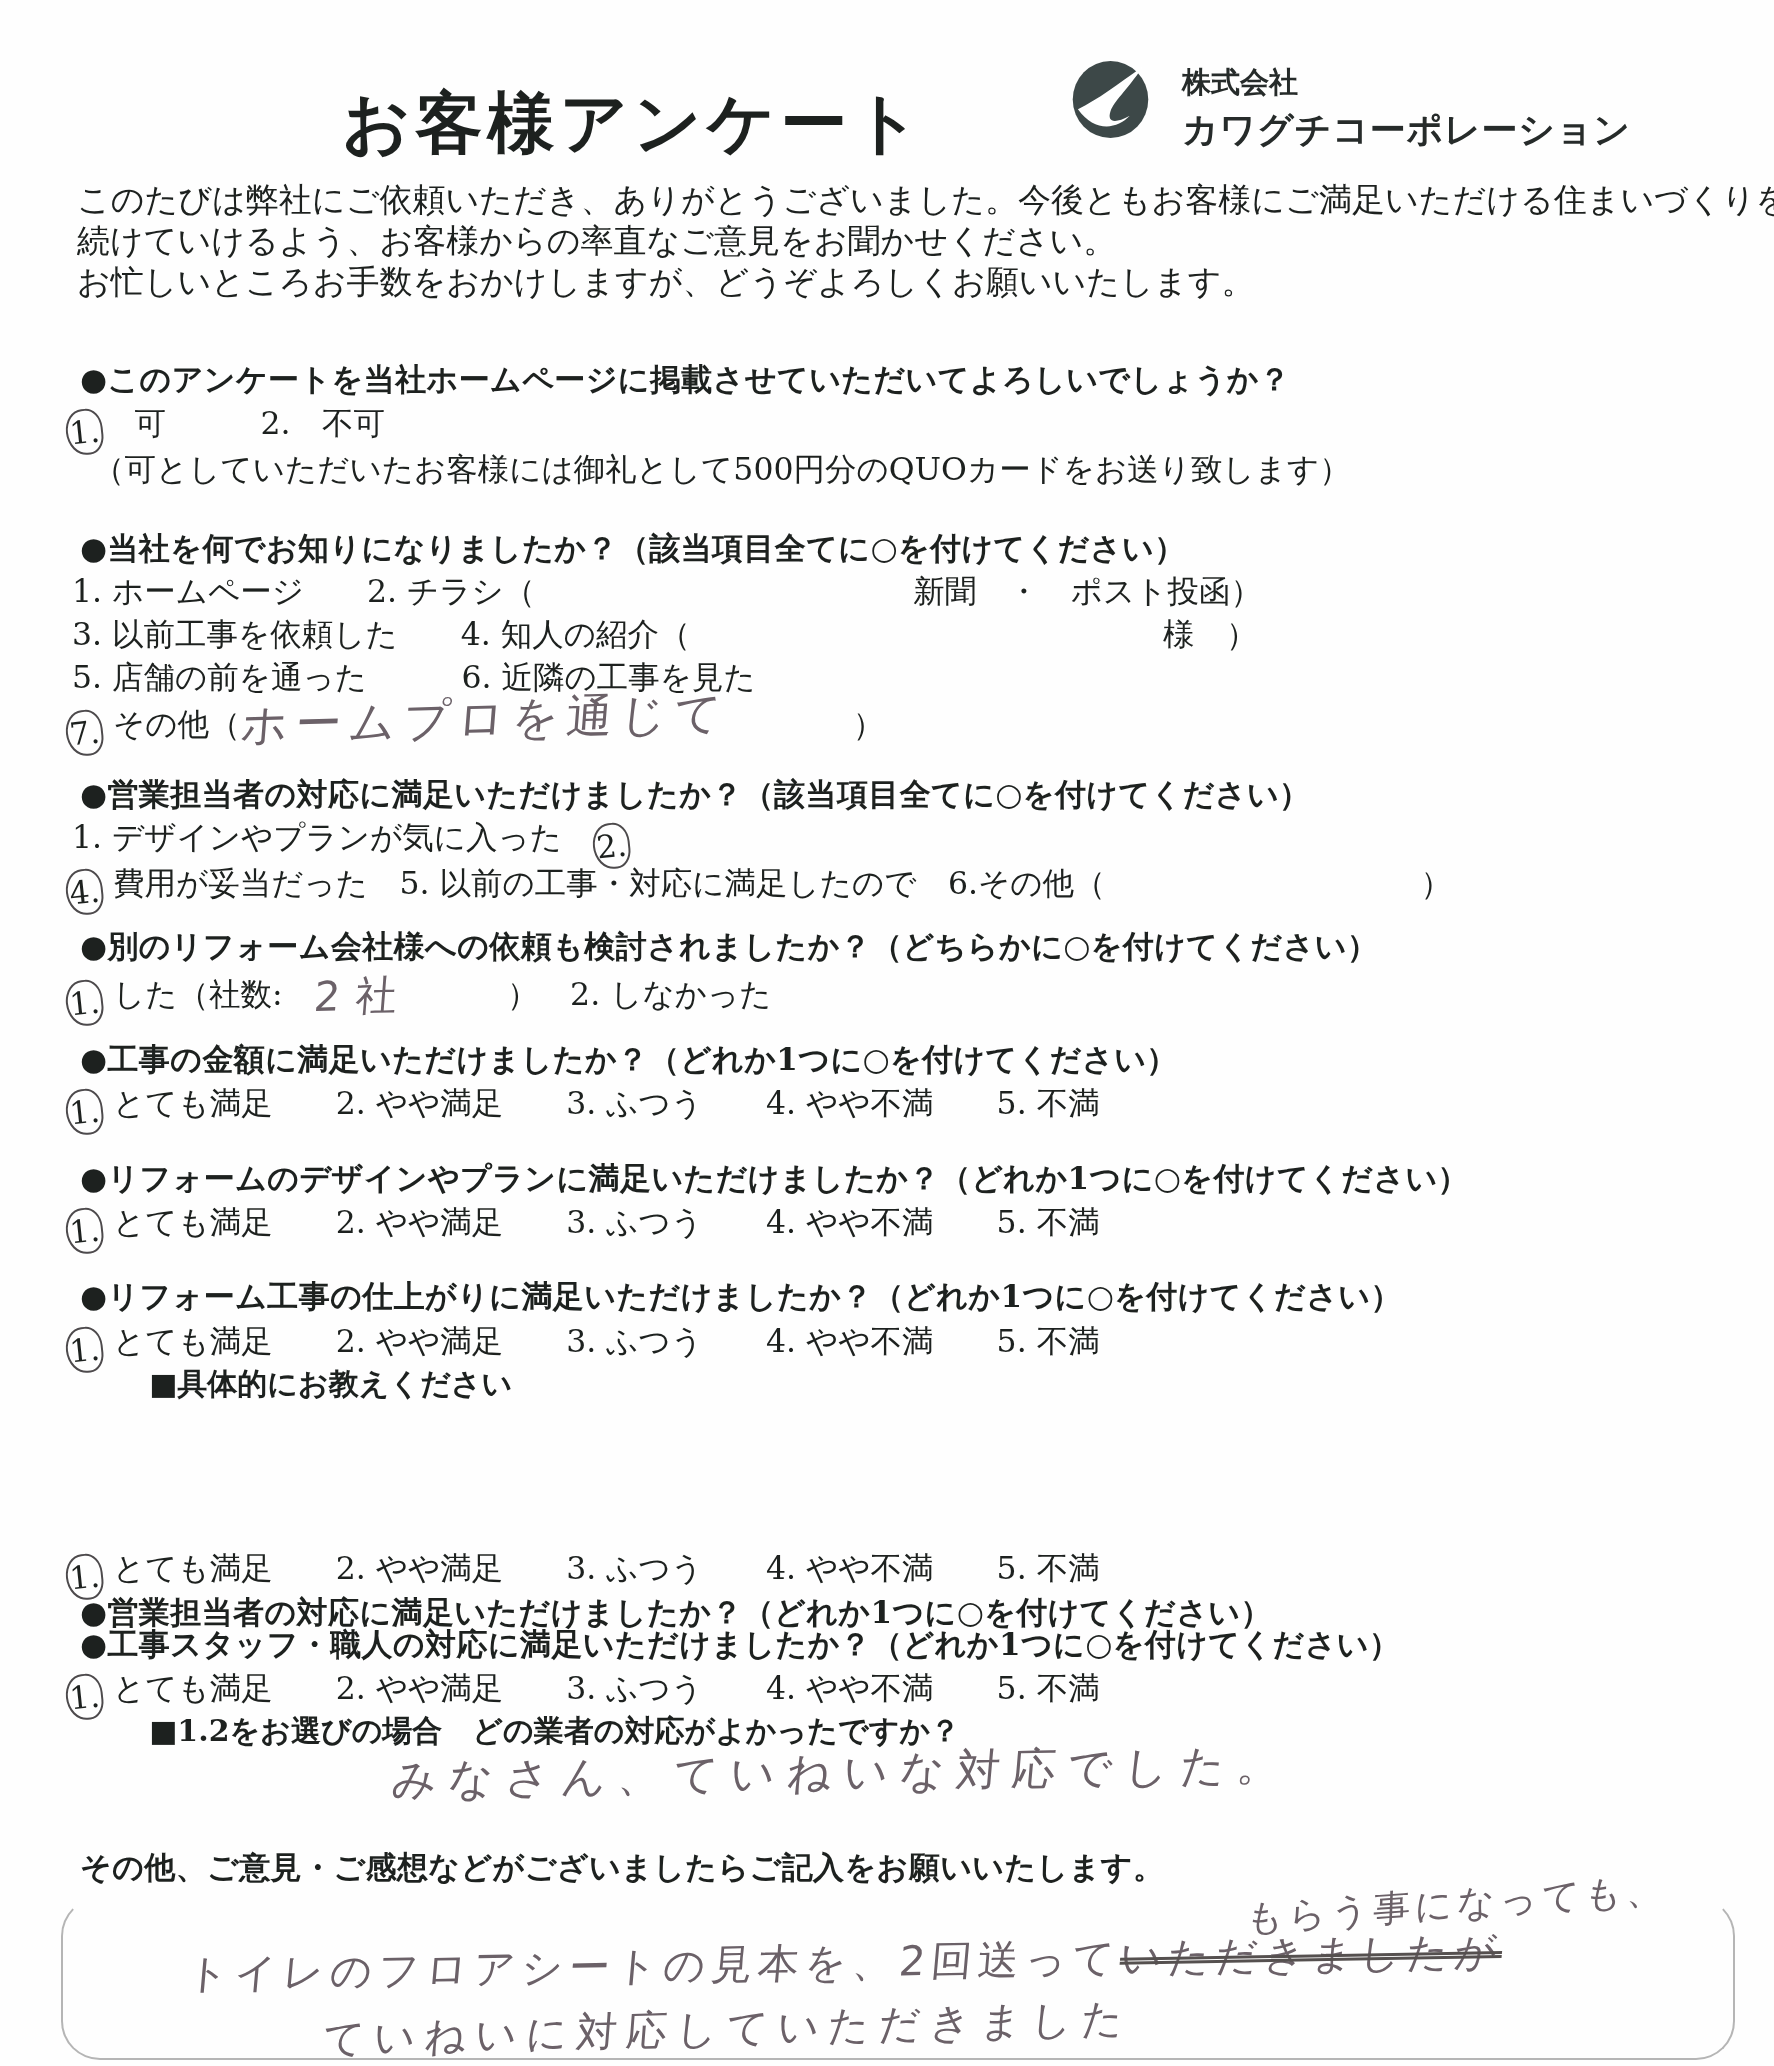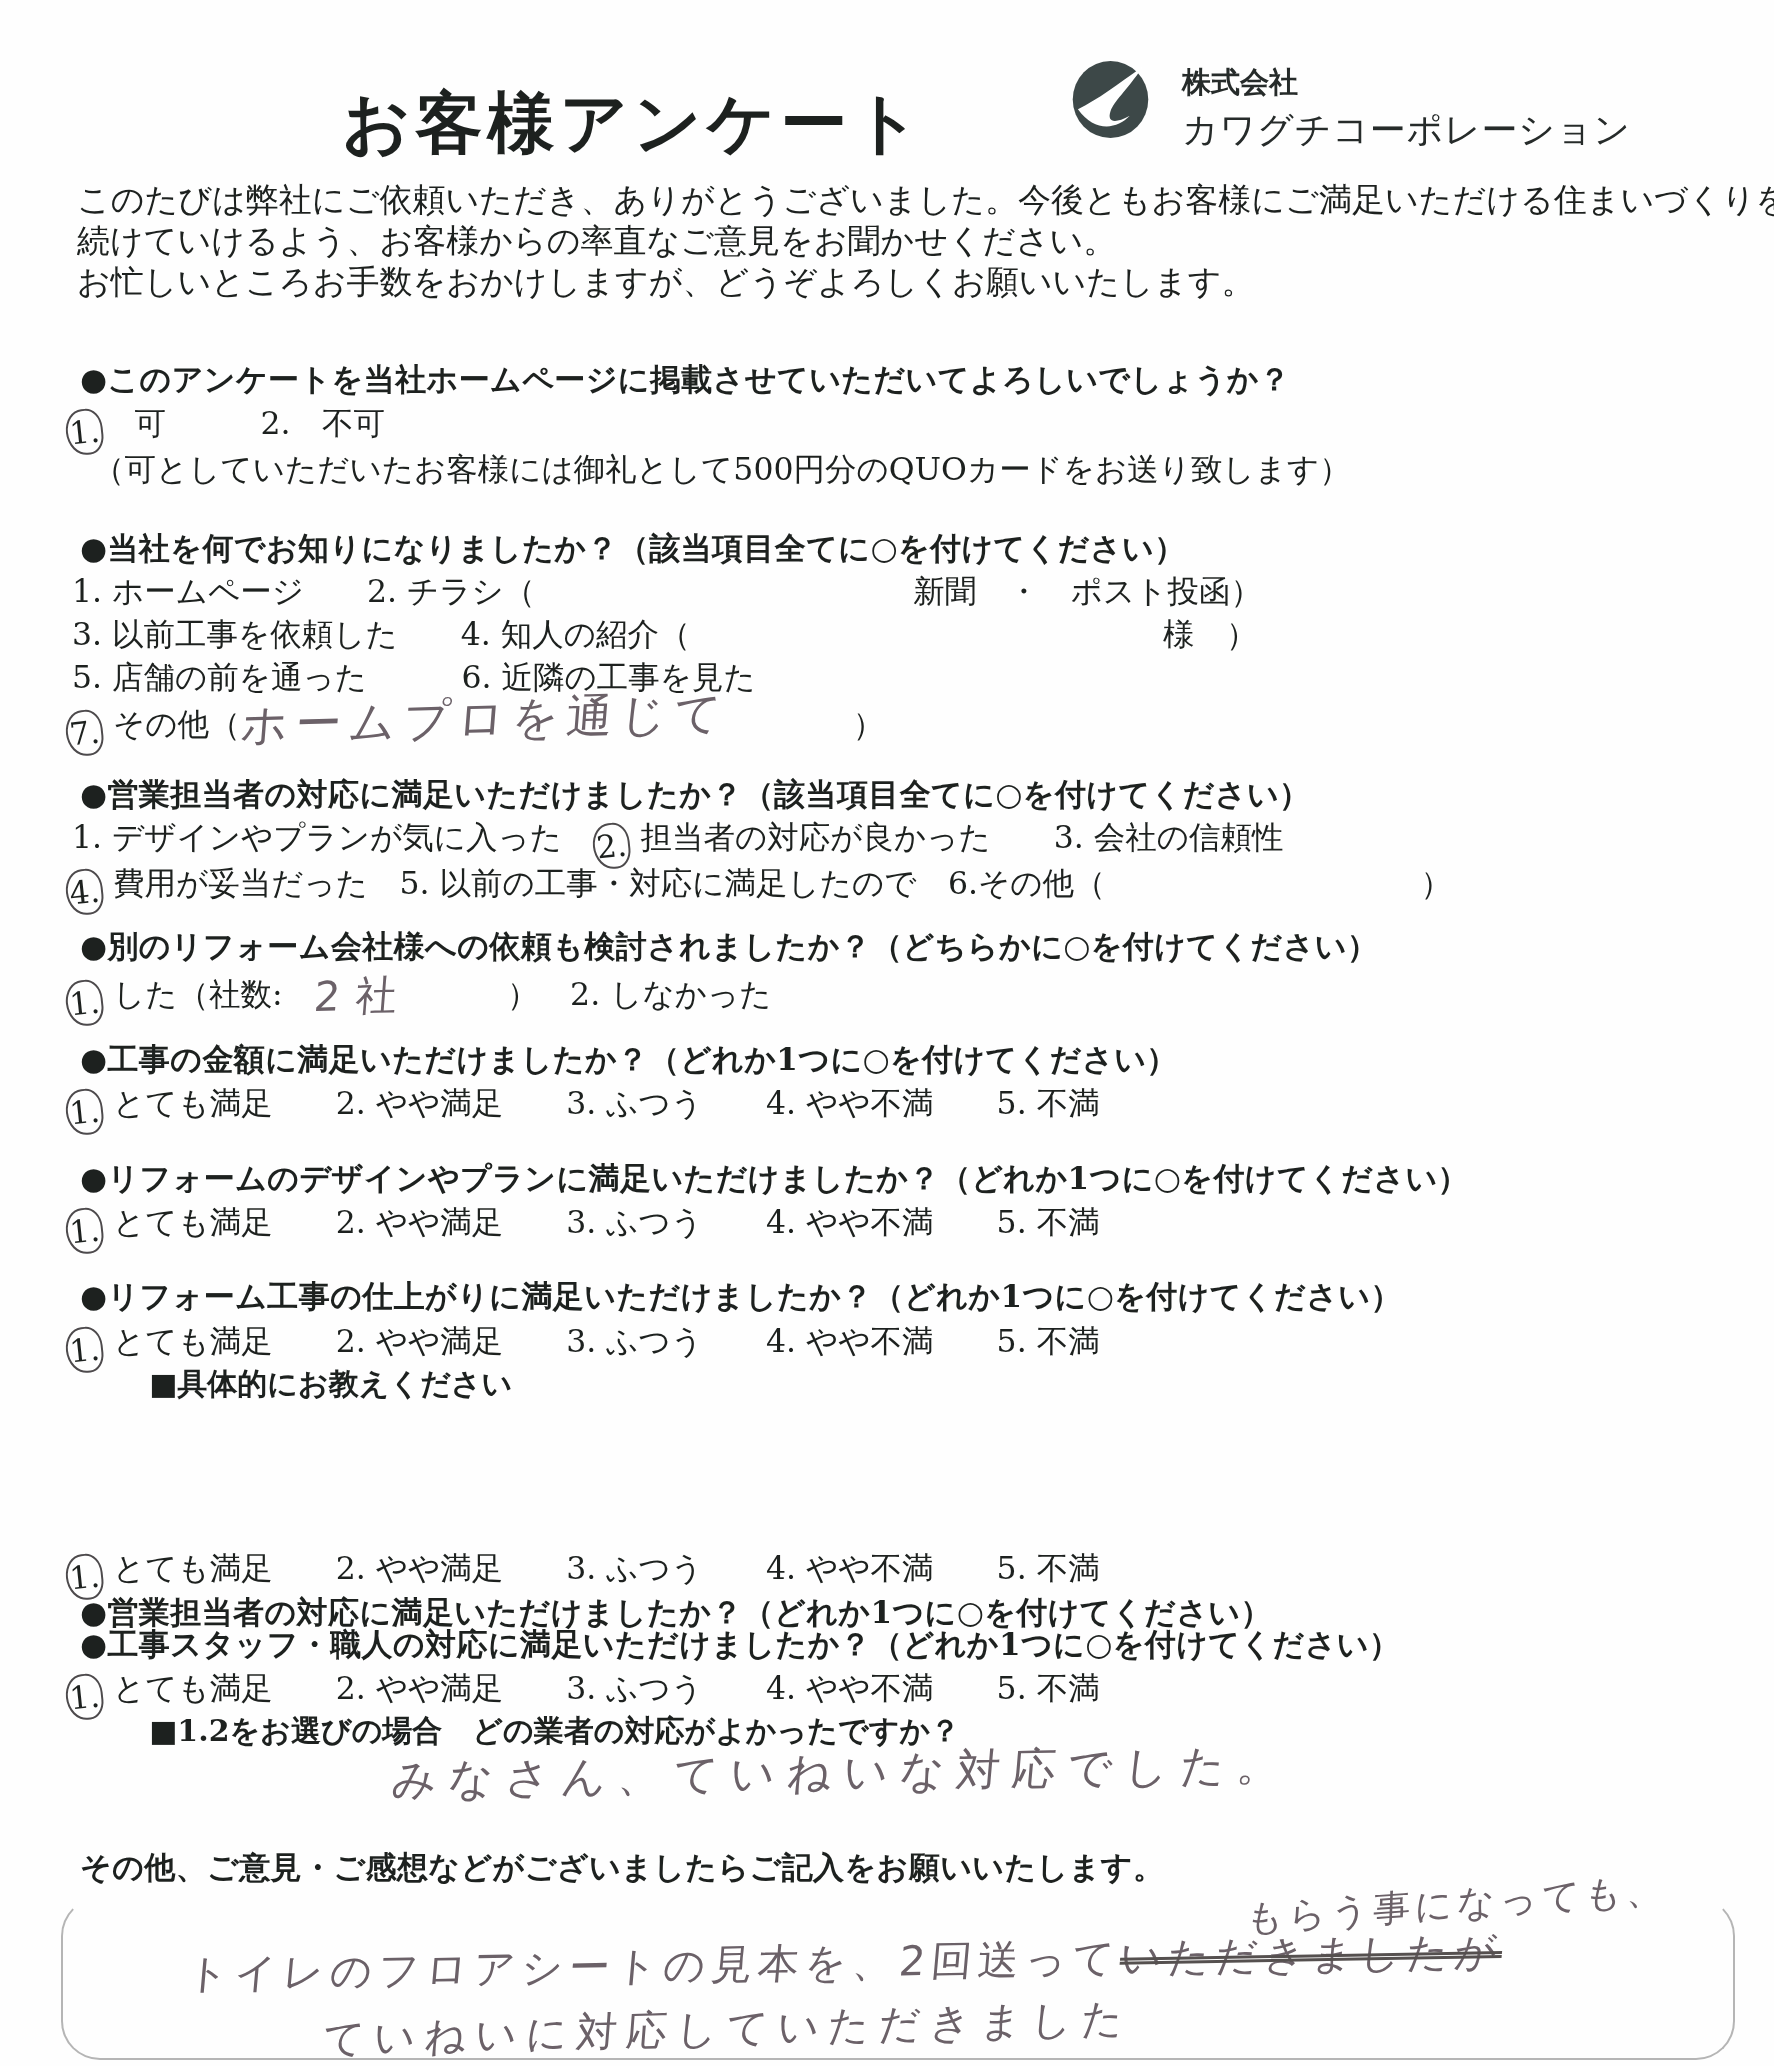--- a/index.html
+++ b/index.html
@@ -4,21 +4,21 @@
 <style>
   html,body{margin:0;padding:0;}
   body{
     width:1774px;height:2066px;background:#fefefe;
     font-family:"DejaVu Serif","Liberation Serif",serif;
     color:#1d211f;position:relative;overflow:hidden;
   }
   .abs{position:absolute;white-space:nowrap;}
   .title{font-size:67px;letter-spacing:5px;font-weight:600;margin-top:34px;}
   .logo-text-prefix{font-family:"DejaVu Sans","Liberation Sans",sans-serif;font-size:29px;font-weight:bold;color:#262b2a;}
-  .logo-text-name{font-family:"DejaVu Sans","Liberation Sans",sans-serif;font-size:36px;font-weight:normal;color:#262b2a;letter-spacing:0.7px;margin-top:2.9px;}
+  .logo-text-name{font-family:"DejaVu Sans","Liberation Sans",sans-serif;font-size:36px;font-weight:bold;color:#262b2a;letter-spacing:0.7px;margin-top:2.9px;}
   .intro{font-size:33px;line-height:41px;}
   .qheader{font-size:31px;font-weight:bold;letter-spacing:0.4px;}
   .opts{font-size:31.5px;}
   .note{font-size:31.5px;}
   .sub{font-size:30px;font-weight:bold;}
   .hand-circle{
     display:inline-flex;align-items:center;justify-content:center;
     min-width:37px;height:46px;box-sizing:border-box;
     border:2.9px solid #4d4a4c;border-radius:52% 48% 44% 58%;
     transform:rotate(-6deg);vertical-align:-8.6px;
@@ -77,21 +77,21 @@
 <div class="abs opts" style="left:66px;top:695px;">
   <span class="hand-circle">
       <span>7.</span>
     </span><span> その他（</span><span class="hw" style="font-size:46px;vertical-align:-5.7px;">ホームプロを通じて</span><span>　　　　）</span>
 </div>
 
 <div class="abs qheader" style="left:80px;top:774px;">●営業担当者の対応に満足いただけましたか？（該当項目全てに○を付けてください）</div>
 <div class="abs opts" style="left:72px;top:817px;">
   <span>1. デザインやプランが気に入った　</span><span class="hand-circle">
       <span>2.</span>
-    </span><span> 担当者の対応が良かった　　3. 会社の信頼性</span>
+    </span>
 </div>
 <div class="abs opts" style="left:66px;top:863px;">
   <span class="hand-circle">
       <span>4.</span>
     </span><span> 費用が妥当だった　5. 以前の工事・対応に満足したので　6.その他（　　　　　　　　　　）</span>
 </div>
 
 <div class="abs qheader" style="left:80px;top:926px;">●別のリフォーム会社様への依頼も検討されましたか？（どちらかに○を付けてください）</div>
 <div class="abs opts" style="left:66px;top:970px;">
   <span class="hand-circle">

